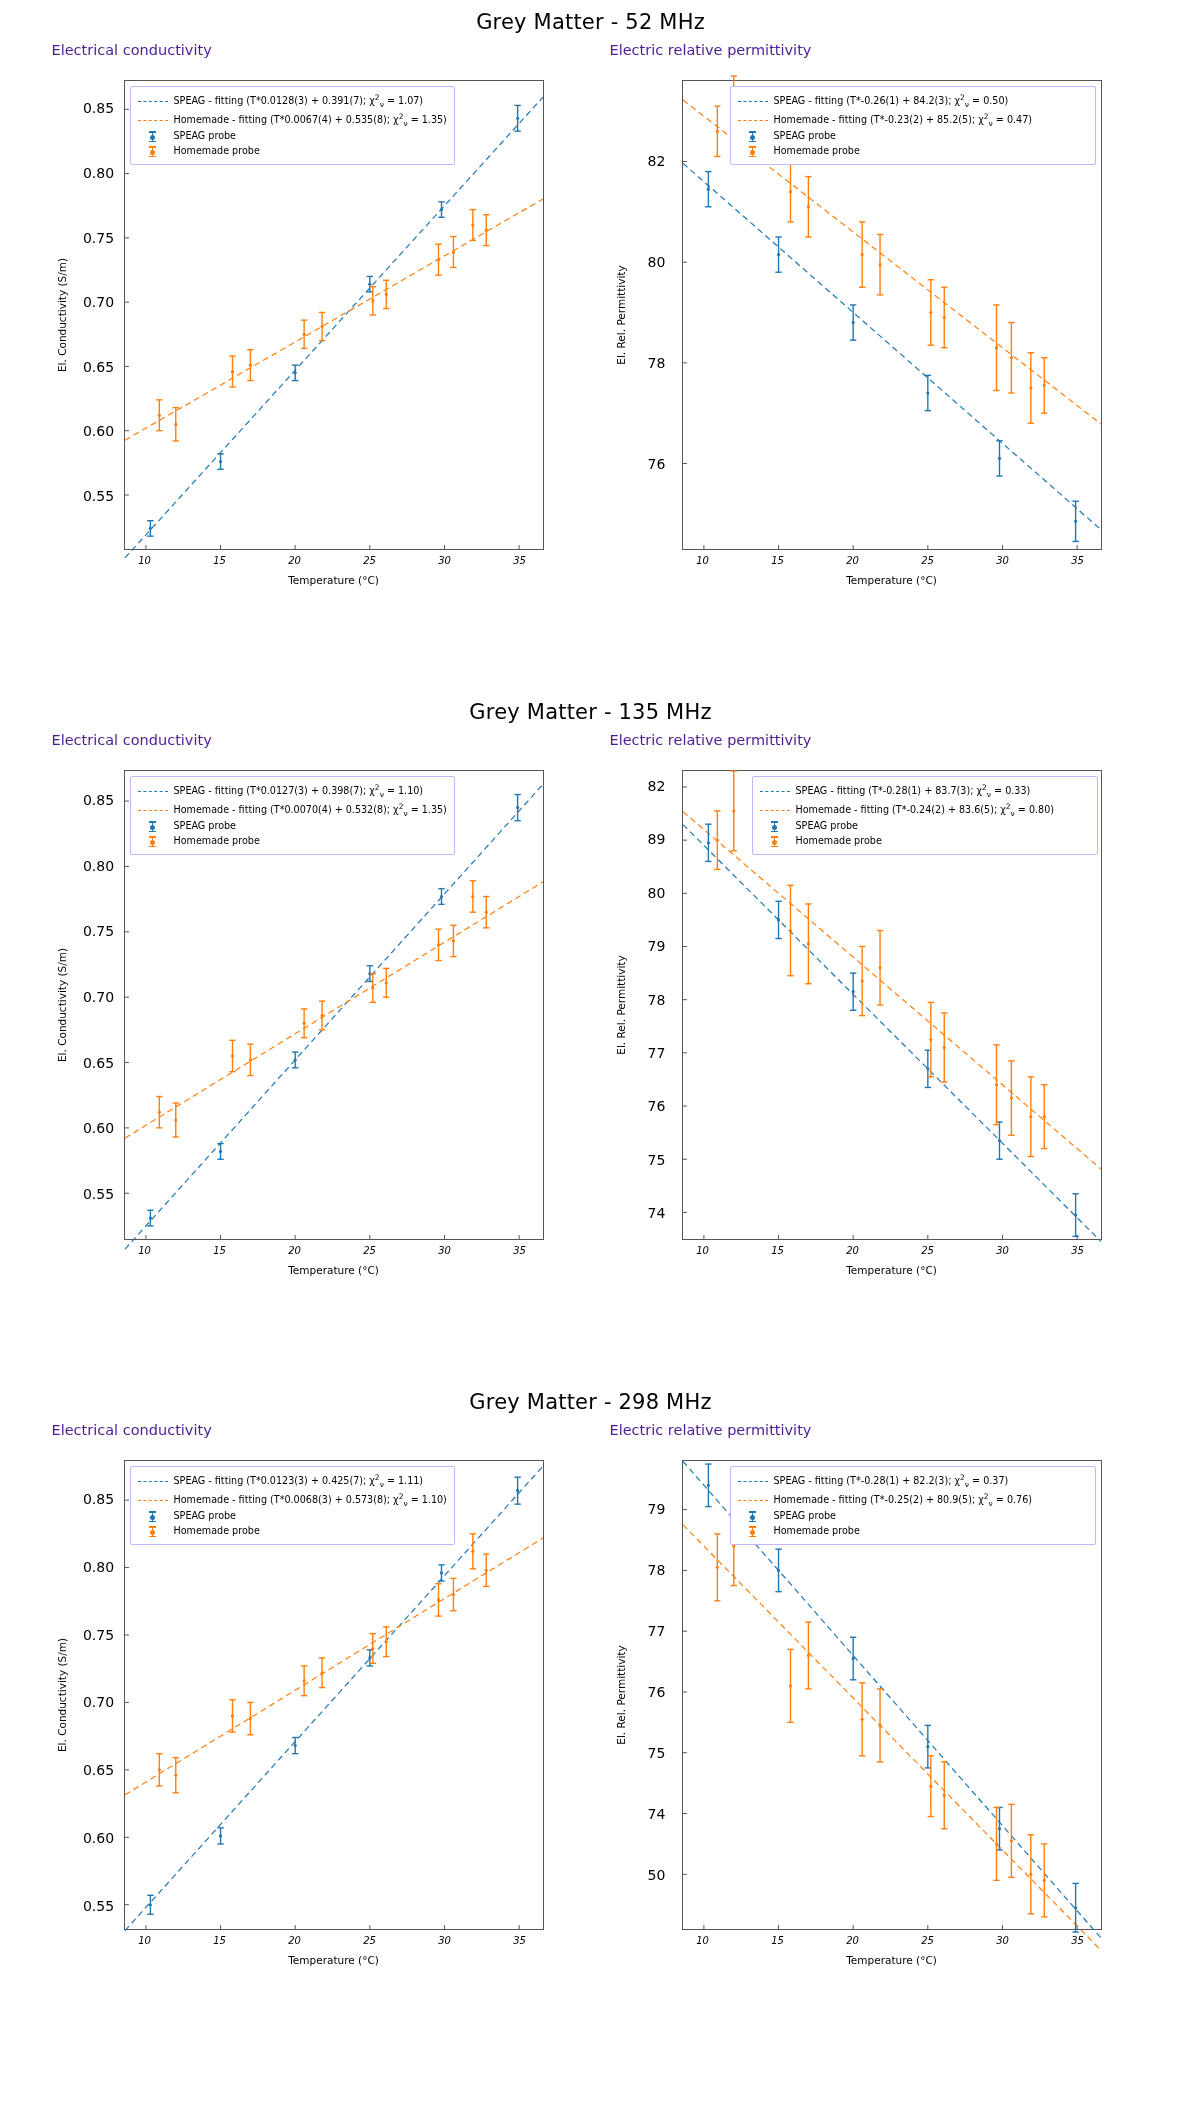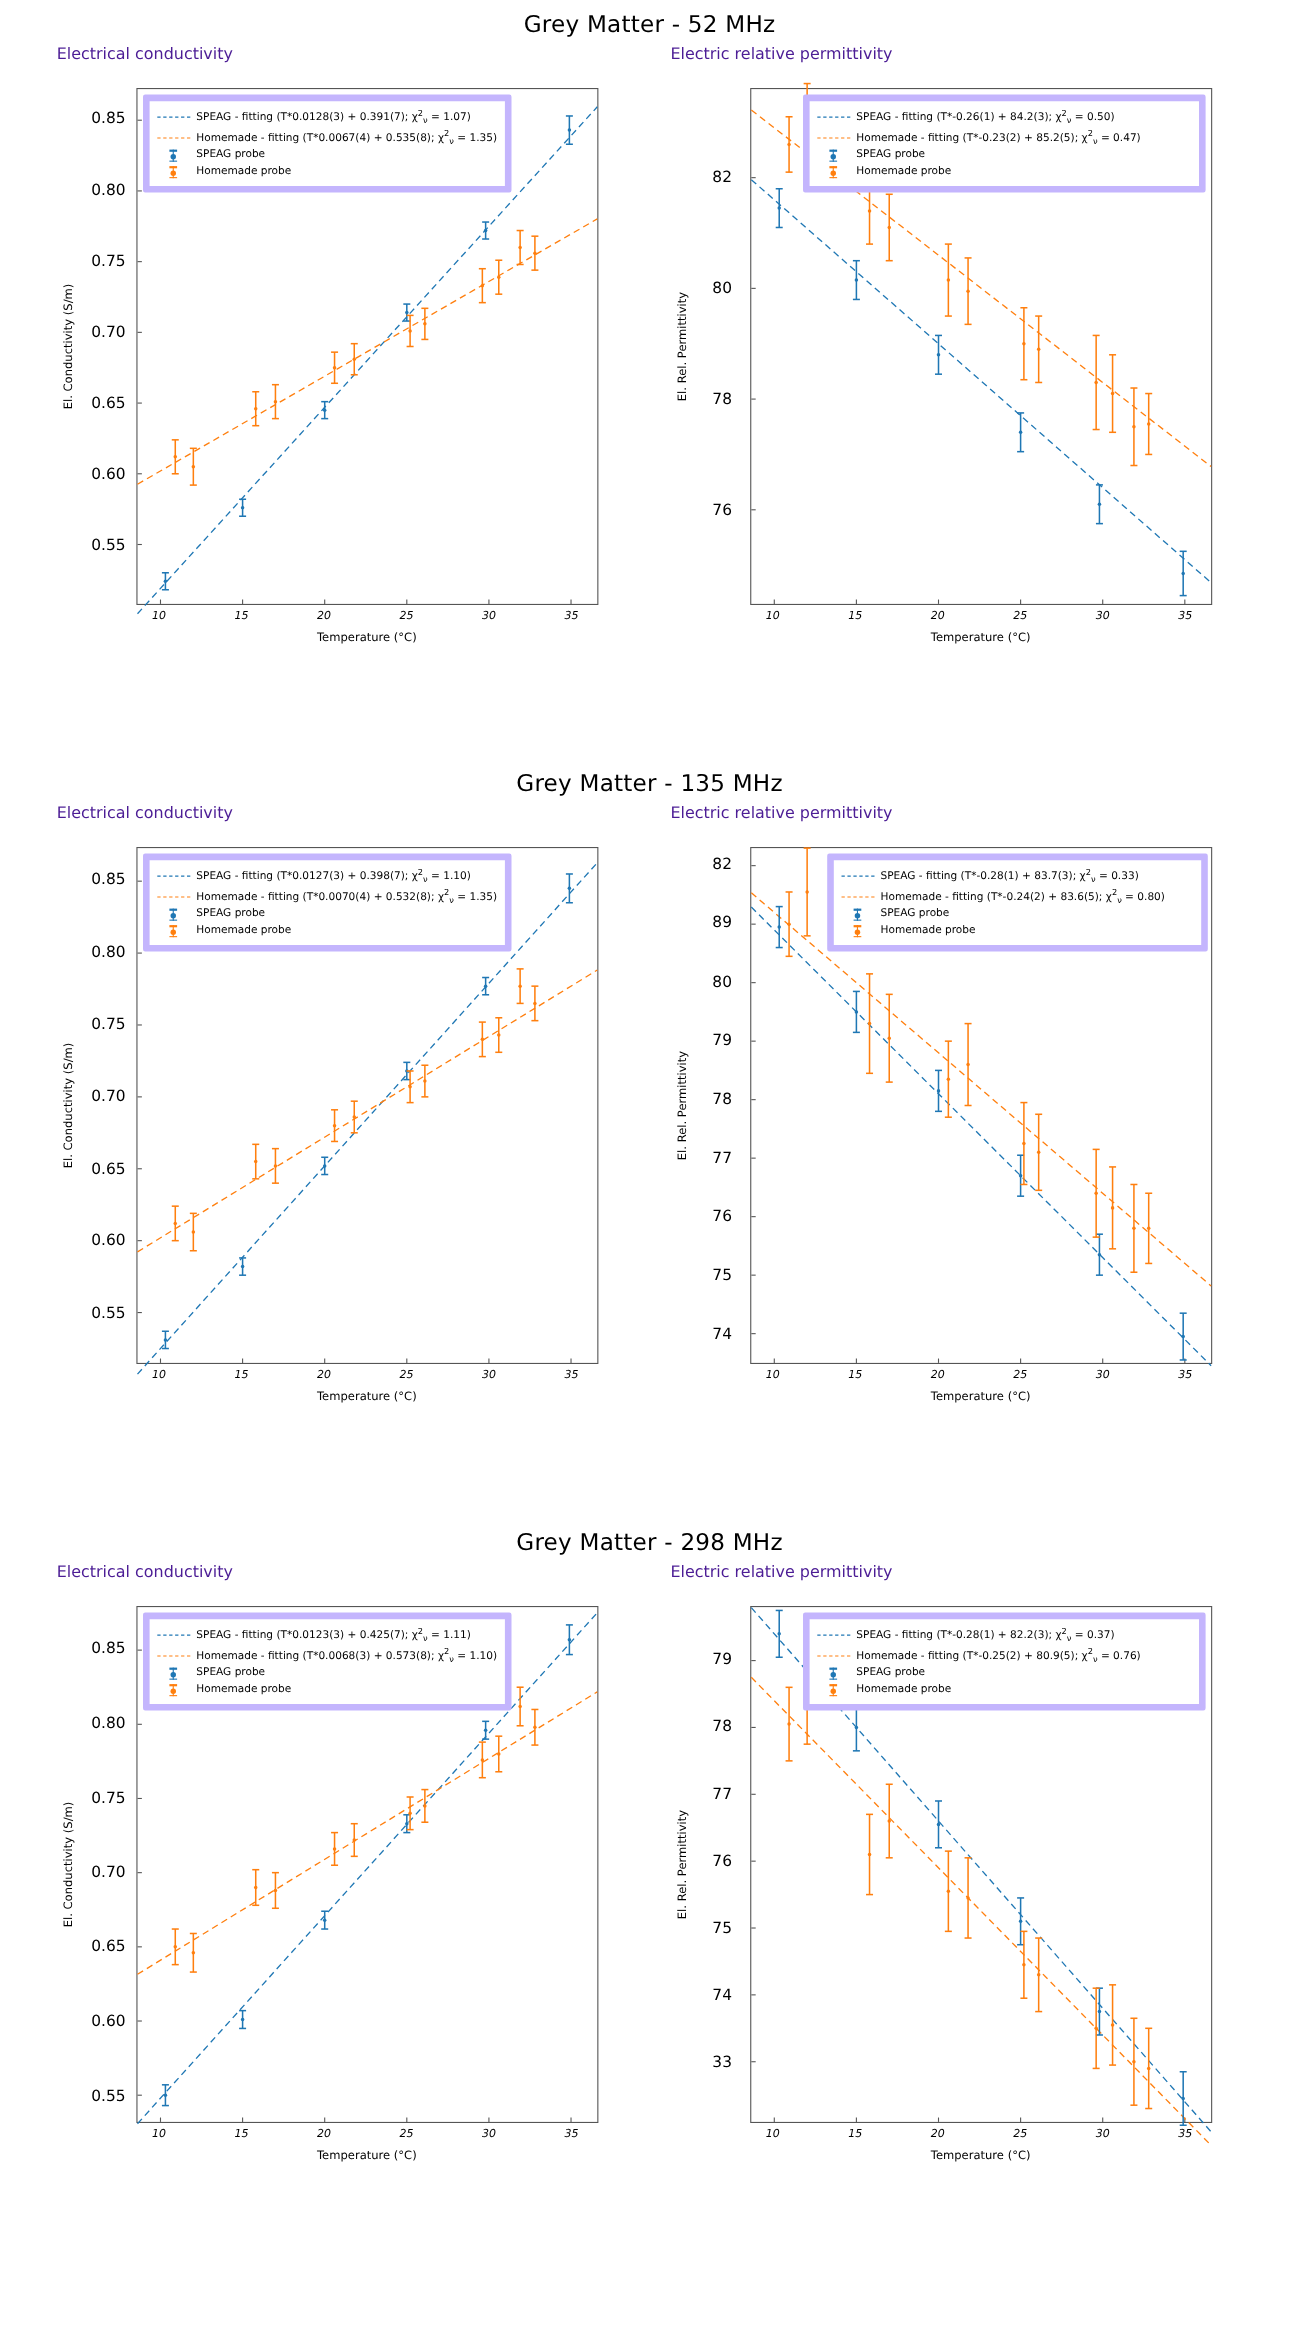--- a/index.html
+++ b/index.html
@@ -29,21 +29,21 @@
   .ylabel span{
     transform:rotate(-90deg);white-space:nowrap;font-size:10.5px;color:#000;
   }
   .xlabel{
     position:absolute;left:72px;top:508px;width:420px;text-align:center;
     font-size:10.5px;color:#000;
   }
   .tick-x{position:absolute;font-size:10px;color:#000;transform:translateX(-50%);font-style:italic;}
   .tick-y{position:absolute;font-size:14px;color:#000;transform:translateY(-50%);text-align:center;}
   .legend{
-    position:absolute;background:#fff;border:6px solid #c4b5fd;border-radius:2px;
+    position:absolute;background:#fff;border:1px solid #c4b5fd;border-radius:2px;
     padding:5px 7px 5px 7px;font-size:9.6px;line-height:1.55;color:#000;
   }
   .legend .row{display:flex;align-items:center;white-space:nowrap;}
   .legend .key{width:30px;height:11px;position:relative;margin-right:6px;flex:0 0 30px;}
   .legend .dash{
     position:absolute;left:0;top:5px;width:30px;border-top:1.3px dashed #1f77b4;
   }
   .legend .dash.orange{border-top-color:#ff7f0e;}
   .legend .ebar{position:absolute;left:14px;top:0;width:1.4px;height:11px;background:#1f77b4;}
   .legend .ebar.orange{background:#ff7f0e;}
@@ -1093,21 +1093,21 @@
                   <circle cx="362.99999999999994" cy="421.1688311688305" r="1.6" fill="#ff7f0e"></circle>
                 </g>
               </svg>
             </div>
             <div class="tick-x" style="left: 93px; top: 489px;">10</div>
             <div class="tick-x" style="left: 168px; top: 489px;">15</div>
             <div class="tick-x" style="left: 243px; top: 489px;">20</div>
             <div class="tick-x" style="left: 318px; top: 489px;">25</div>
             <div class="tick-x" style="left: 393px; top: 489px;">30</div>
             <div class="tick-x" style="left: 468px; top: 489px;">35</div>
-            <div class="tick-y" style="left: 28px; width: 38px; top: 429.065px;">33</div>
+            <div class="tick-y" style="left: 28px; width: 38px; top: 429.065px;">50</div>
             <div class="tick-y" style="left: 28px; width: 38px; top: 368.026px;">74</div>
             <div class="tick-y" style="left: 28px; width: 38px; top: 306.987px;">75</div>
             <div class="tick-y" style="left: 28px; width: 38px; top: 245.948px;">76</div>
             <div class="tick-y" style="left: 28px; width: 38px; top: 184.909px;">77</div>
             <div class="tick-y" style="left: 28px; width: 38px; top: 123.87px;">78</div>
             <div class="tick-y" style="left: 28px; width: 38px; top: 62.8312px;">79</div>
             <div class="legend" style="top: 20px; left: 120px; right: 34px;">
               <div class="row">
                 <span class="key">
                   <span class="dash"></span>

